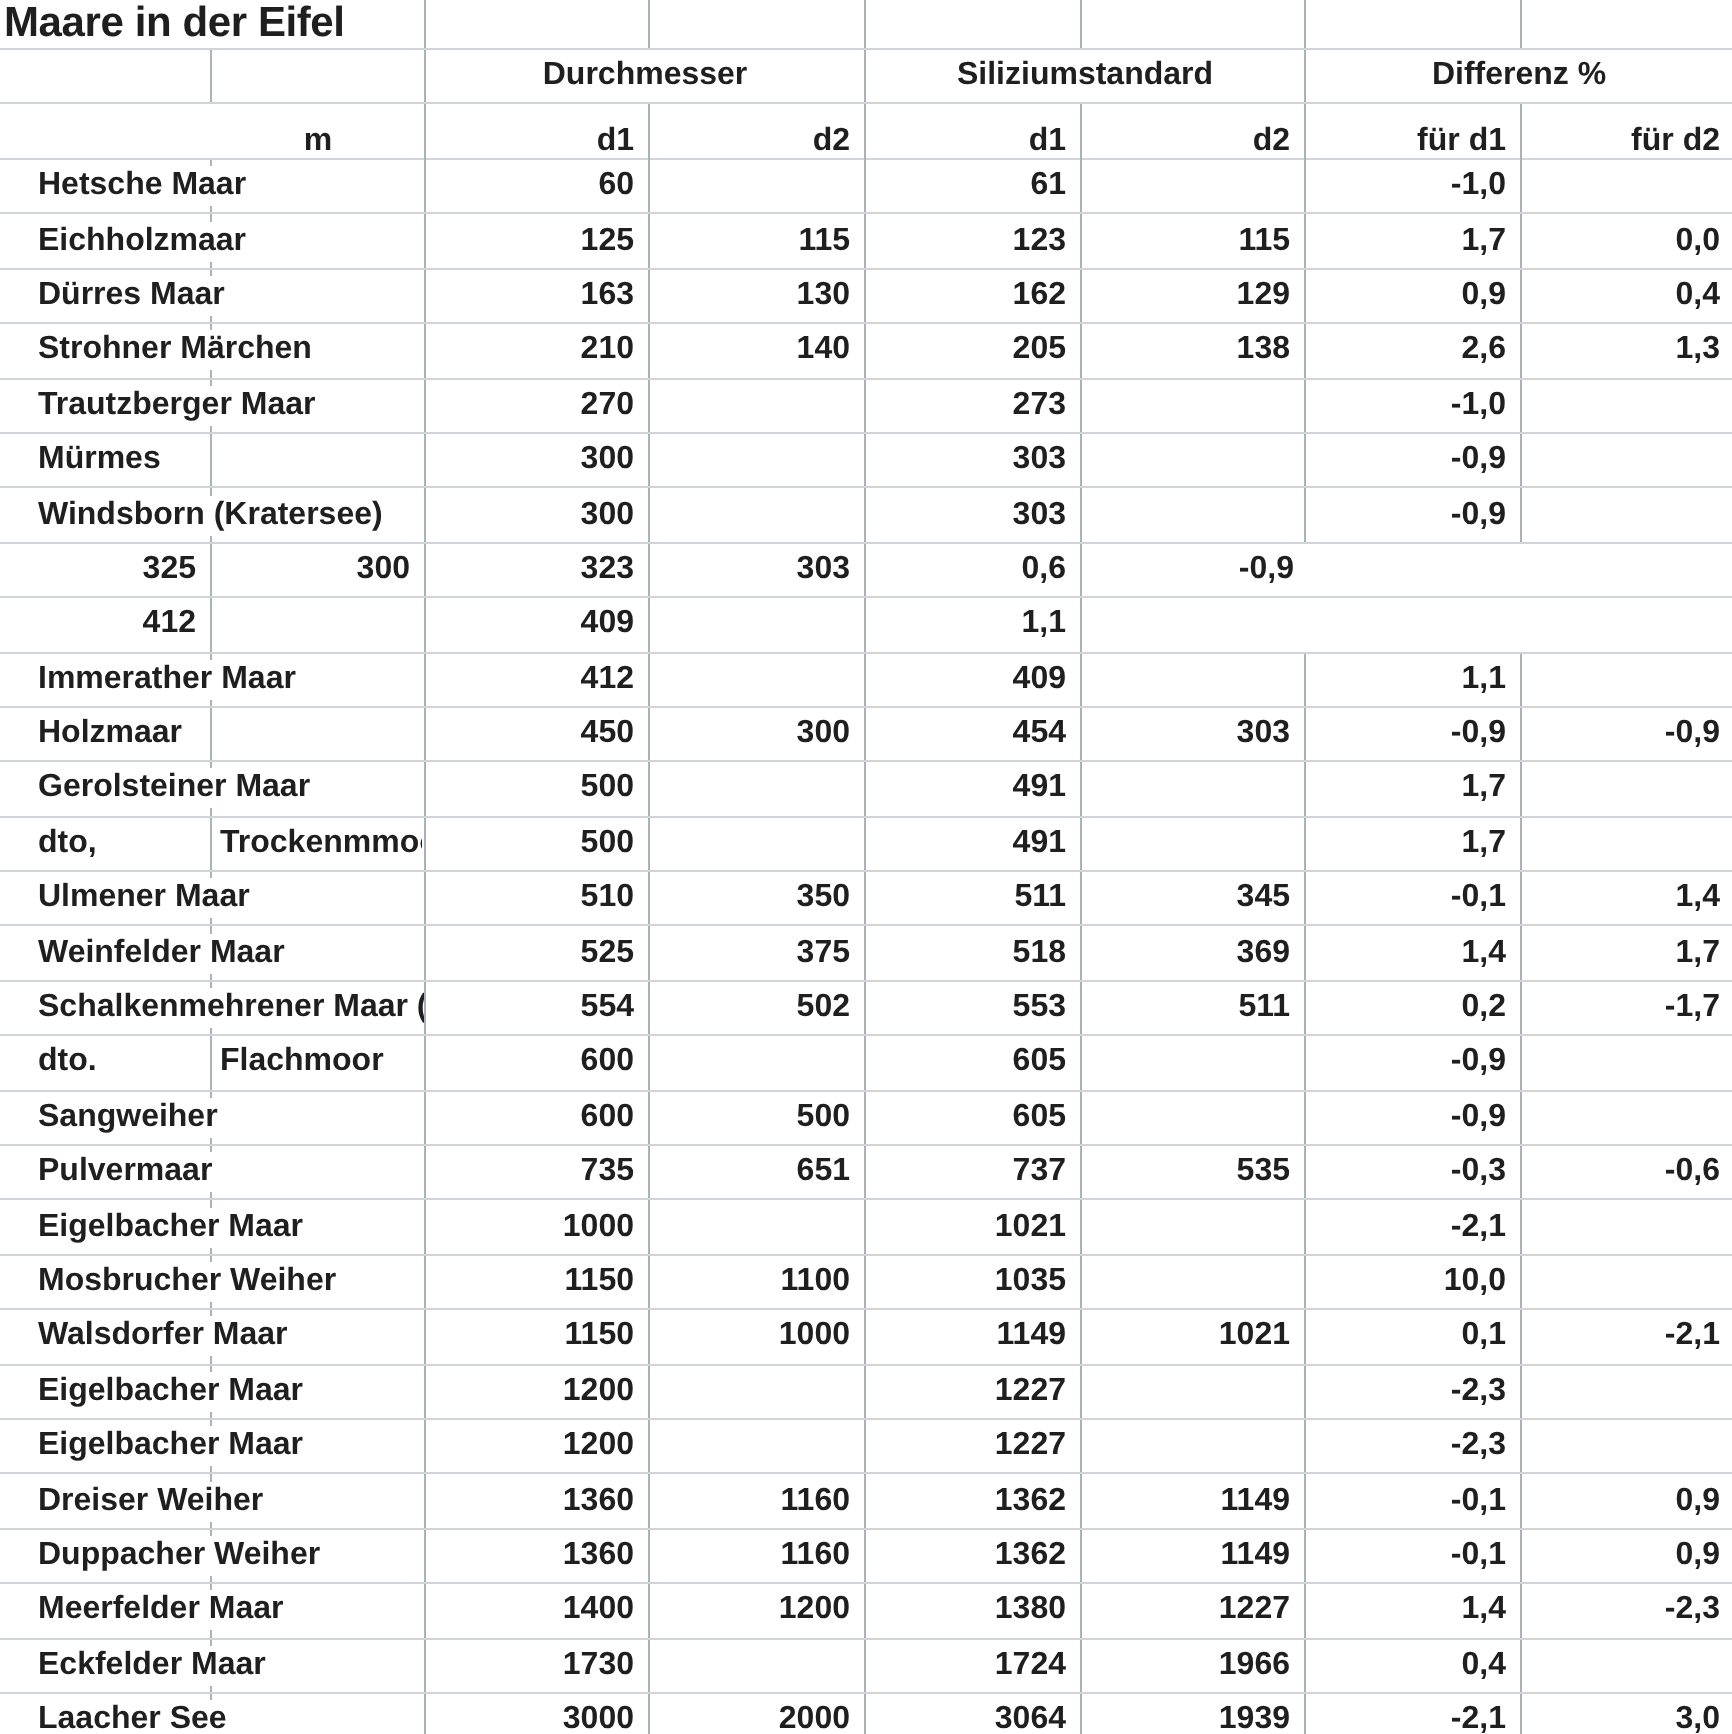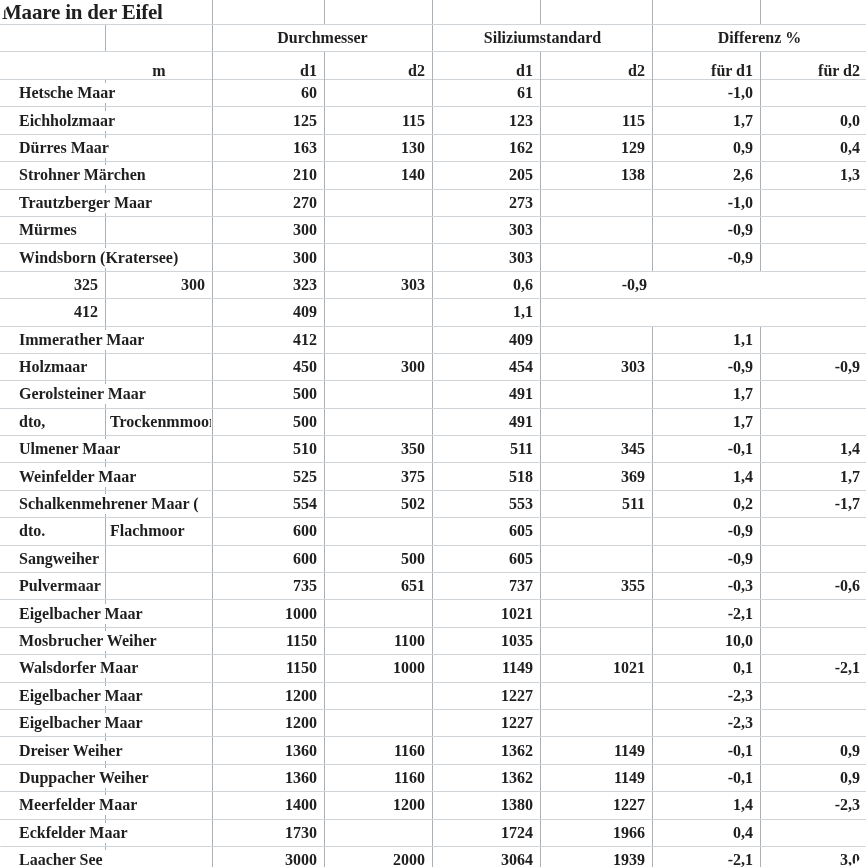--- a/index.html
+++ b/index.html
@@ -6,25 +6,24 @@
     --v:#a9b1ba;
     --h:#cfd4d9;
     --ink:#1f1f1f;
   }
   html,body{margin:0;padding:0;background:#fff;}
   #sheet{
     position:relative;
     width:866px;height:867px;
     overflow:hidden;
     background:#fff;
-    font-family:Liberation Serif, serif;
+    font-family:Liberation Sans, sans-serif;
     font-weight:700;
     color:var(--ink);
     font-size:16px;
-    border-radius:24px;
   }
   .row{
     display:grid;
     grid-template-columns:106px 107px 112px 108px 108px 112px 108px 105px;
     border-bottom:1px solid var(--h);
     box-sizing:border-box;
   }
   .title-row{height:25px;}
   .group-row{height:27px;}
   .head-row{height:28px;}
@@ -315,21 +314,21 @@
         <div class="cell num last"></div>
       </div>
       <div class="row data-row">
         <div class="cell name-cell">
           <span class="name-text">Pulvermaar</span>
           <span class="m-text"></span>
         </div>
         <div class="cell num">735</div>
         <div class="cell num">651</div>
         <div class="cell num">737</div>
-        <div class="cell num">355</div>
+        <div class="cell num">535</div>
         <div class="cell num">-0,3</div>
         <div class="cell num last">-0,6</div>
       </div>
       <div class="row data-row">
         <div class="cell name-cell">
           <span class="name-text">Eigelbacher Maar</span>
           <span class="m-text"></span>
         </div>
         <div class="cell num">1000</div>
         <div class="cell num"></div>

